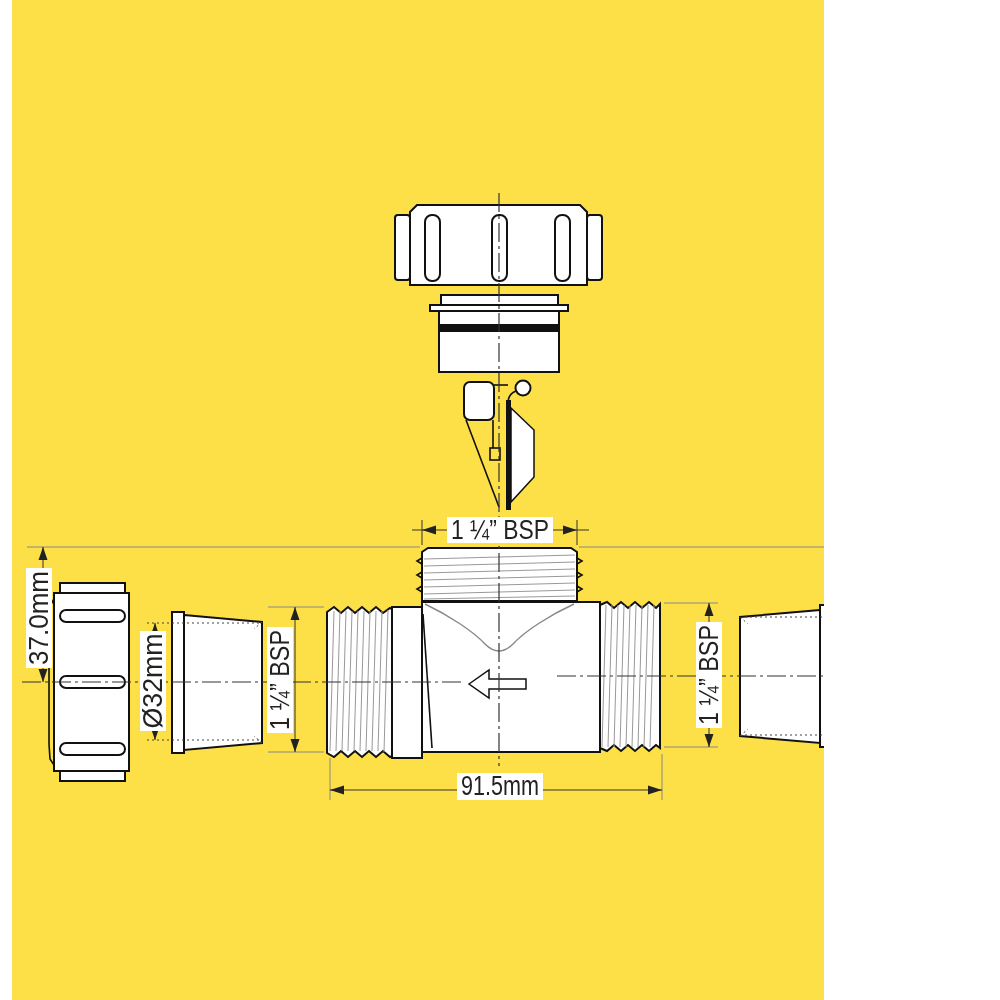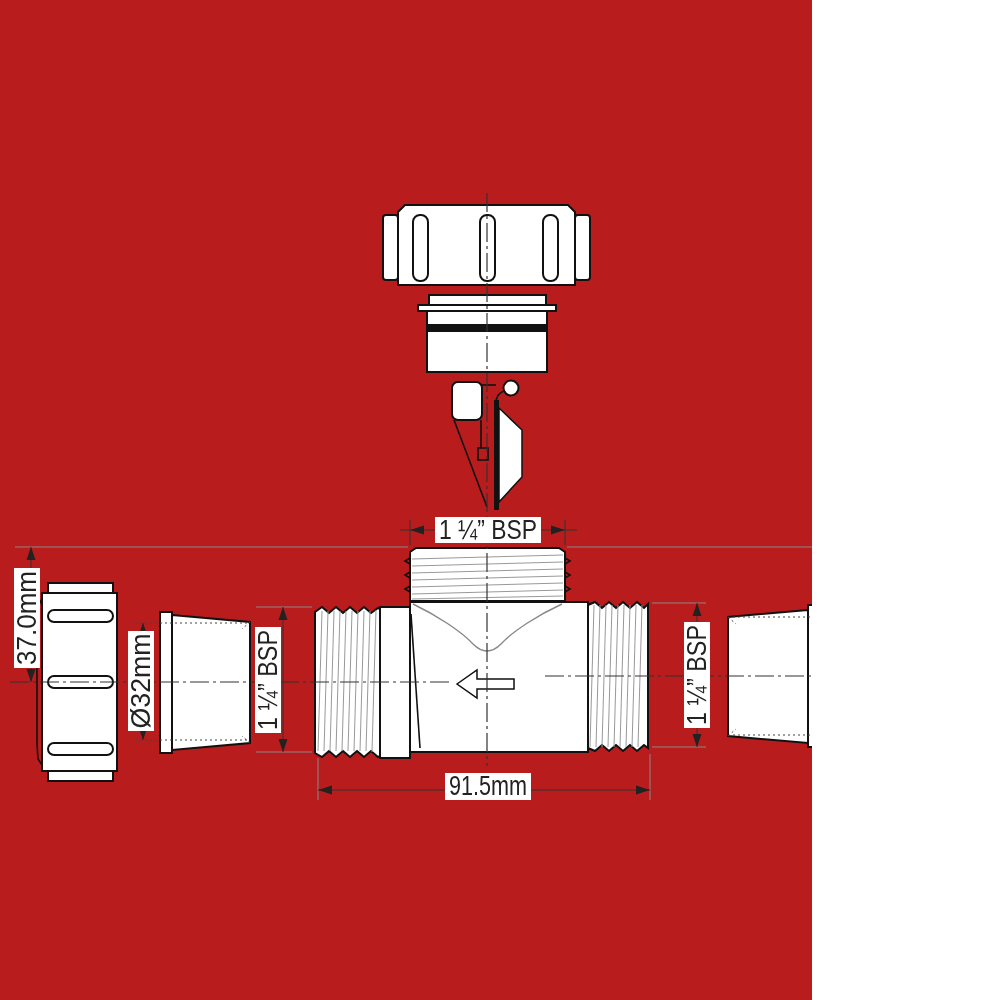--- a/index.html
+++ b/index.html
@@ -1,16 +1,16 @@
 <!DOCTYPE html>
 <html><head>
 <meta charset="utf-8">
 <style>
   html,body{margin:0;padding:0;background:#fff;}
-  .stage{width:812px;height:1000px;position:relative;background:#b91c1c;overflow:hidden;}
+  .stage{width:812px;height:1000px;position:relative;background:#fde047;overflow:hidden;margin-left:12px;}
   svg{display:block;}
   svg text{font-family:"Liberation Sans","DejaVu Sans",sans-serif;font-size:27px;fill:#222;}
   .outline{fill:#fff;stroke:#111;stroke-width:2;}
   .outline-thin{fill:none;stroke:#111;stroke-width:1.6;}
   .thread{stroke:#999;stroke-width:1;fill:none;}
   .funnel{stroke:#888;stroke-width:1.4;fill:none;}
   .dim{stroke:#333;stroke-width:1;fill:none;}
   .ext{stroke:#888;stroke-width:1;fill:none;}
   .hidden-line{stroke:#444;stroke-width:1;fill:none;stroke-dasharray:2 3;}
   .cl{stroke:#333;stroke-width:1.2;fill:none;stroke-dasharray:19 4 3 4;}

